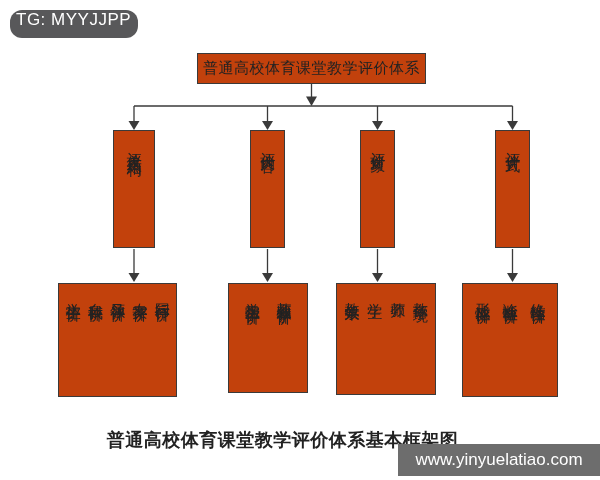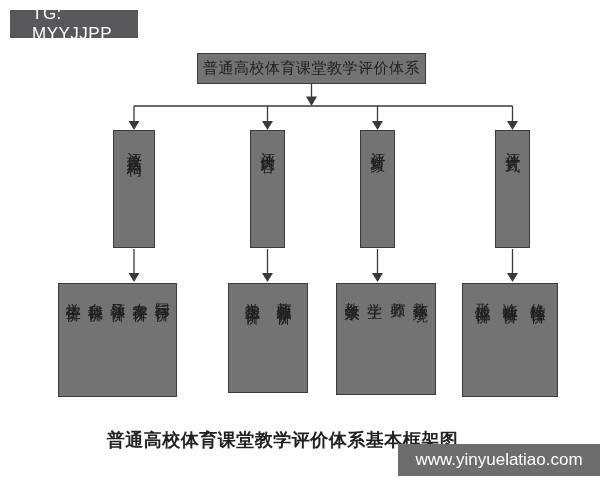--- a/index.html
+++ b/index.html
@@ -17,29 +17,29 @@
     font-family:"Liberation Serif","DejaVu Serif",serif;
     color:var(--ink);
   }
   .tag{
     position:absolute;left:10px;top:10px;
     width:128px;height:28px;box-sizing:border-box;
     background:var(--tag-bg);
     color:#ffffff;
     font-family:"Liberation Sans","DejaVu Sans",sans-serif;
     font-size:17px;letter-spacing:0.5px;
-    display:flex;align-items:center;padding-left:22px;
+    display:flex;align-items:flex-start;padding-left:6px;border-radius:12px;
   }
   .connectors{position:absolute;left:0;top:0;pointer-events:none;}
   .connectors line{stroke:var(--line);stroke-width:1.3;}
   .connectors polygon{fill:var(--line);}
   .box{
     position:absolute;box-sizing:border-box;
     border:1px solid var(--line);
-    background:#737373;
+    background:#c2410c;
   }
   .top-box{
     left:197px;top:53px;width:229px;height:31px;
     display:flex;align-items:center;justify-content:center;
     font-size:15px;letter-spacing:0.5px;white-space:nowrap;
   }
   .mbox{
     top:130px;height:118px;
     display:flex;justify-content:center;align-items:flex-start;
     padding-top:9px;

